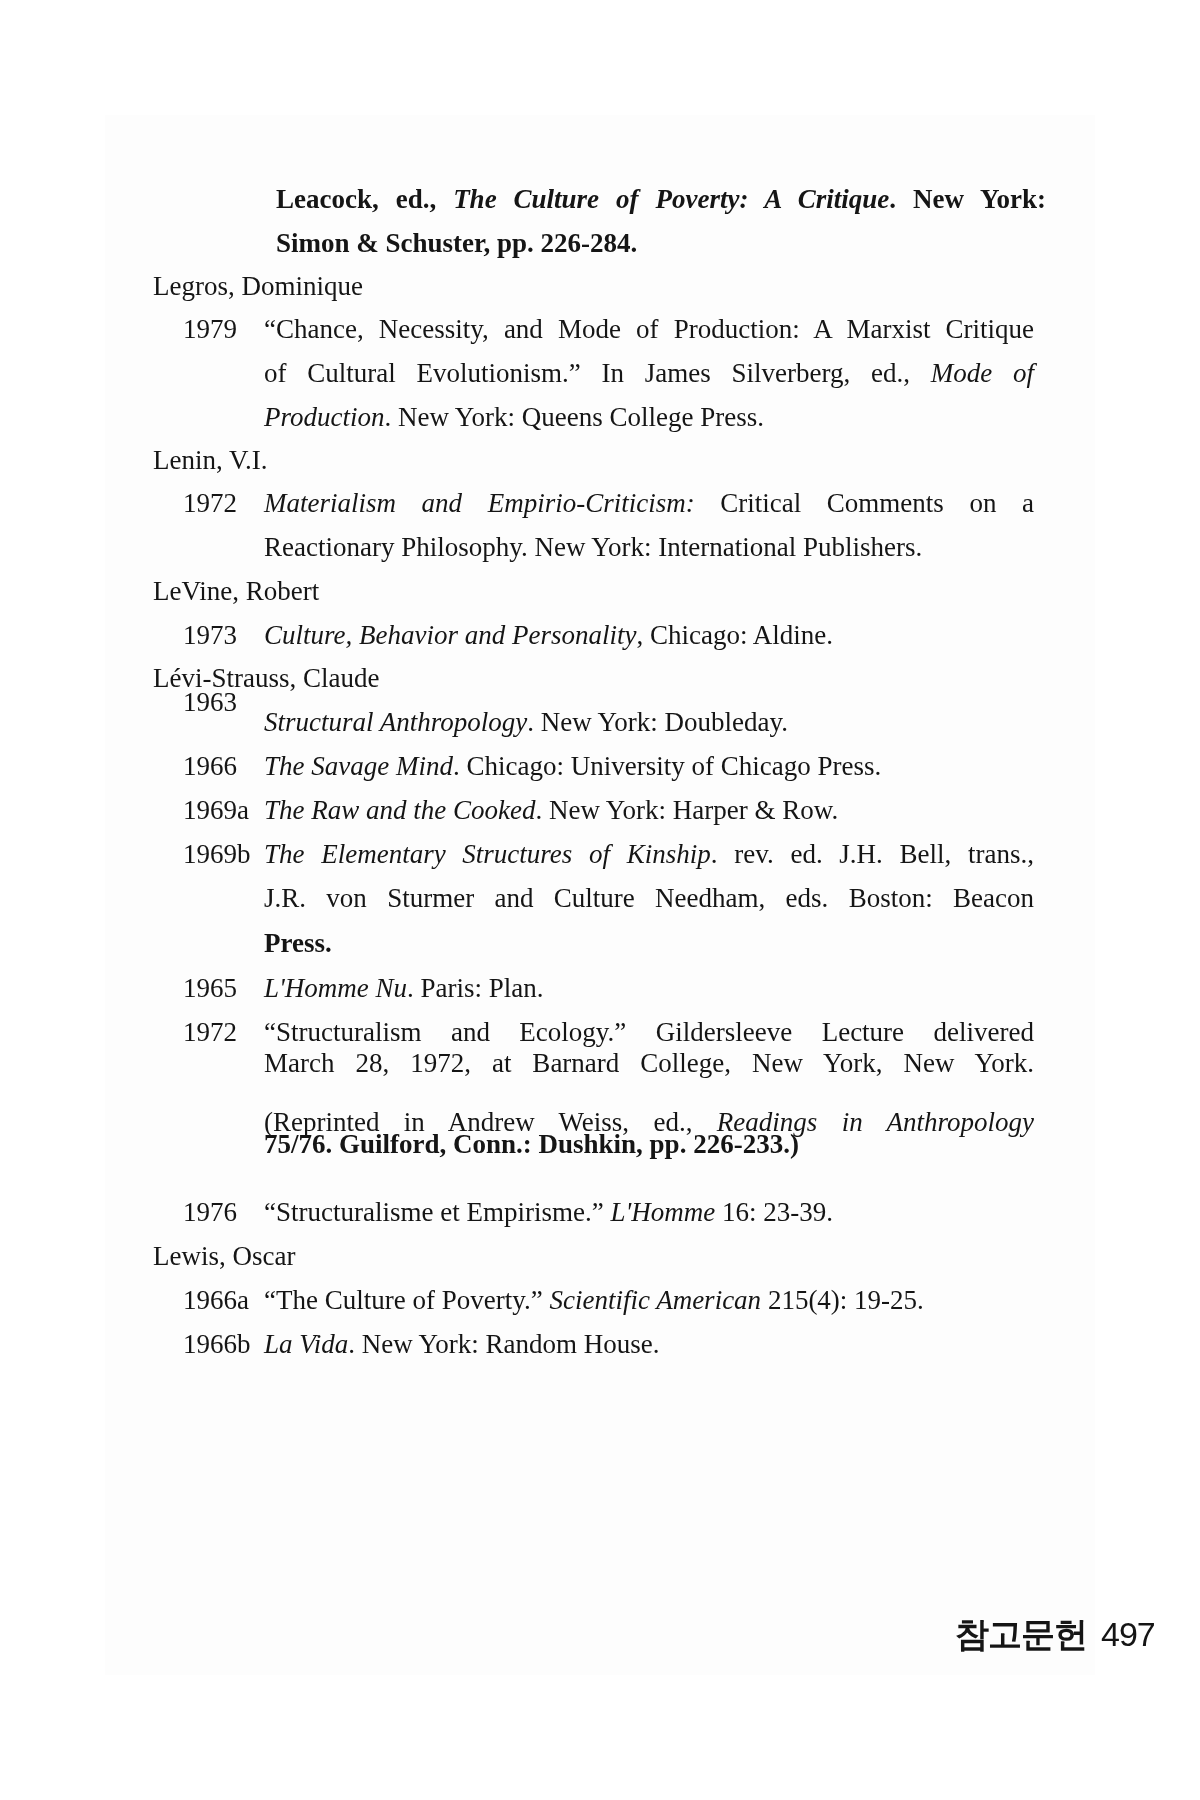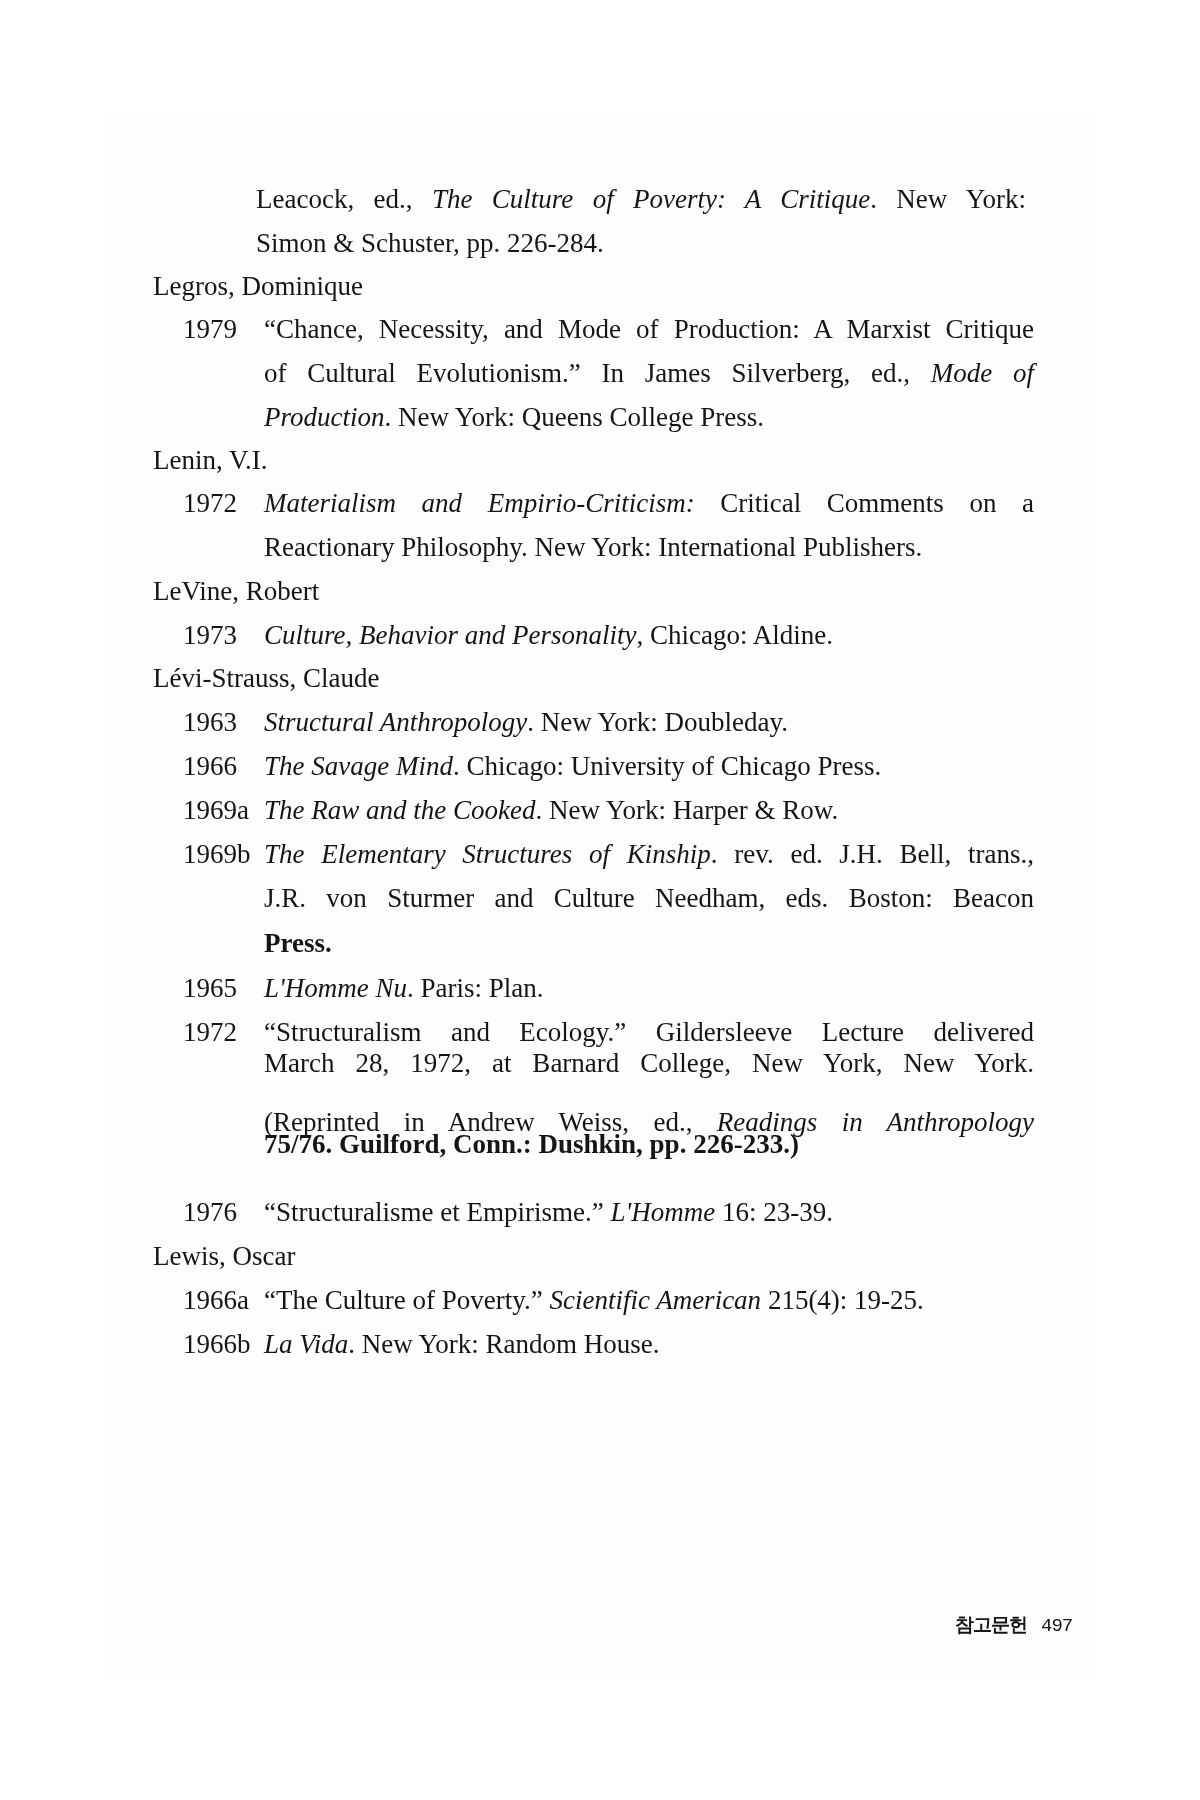--- a/index.html
+++ b/index.html
@@ -24,35 +24,35 @@
       background: #fdfdfd;
     }
     .line {
       position: absolute;
       font-size: 27px;
       line-height: 32px;
       white-space: nowrap;
     }
     .author { left: 153px; }
     .year { left: 183px; }
-    .cont { left: 256px; }
+    .cont { left: 276px; font-weight: bold; }
     .entry-text { left: 264px; }
     .justify {
       width: 770px;
       text-align: justify;
       text-align-last: justify;
       white-space: normal;
     }
     i { font-style: italic; }
     .footer {
       position: absolute;
       top: 1612px;
       left: 955px;
-      font-family: Liberation Mono, monospace;
-      font-size: 19px;
+      font-family: Liberation Sans, sans-serif;
+      font-size: 34px;
       font-weight: bold;
       letter-spacing: -1px;
     }
     .footer .pg {
       margin-left: 14px;
       font-weight: normal;
     }
   </style>
 </head>
 <body>
@@ -72,21 +72,21 @@
 <div class="line year" style="top:487px;">1972</div>
 <div class="line entry-text justify" style="top:487px;"><i>Materialism and Empirio-Criticism:</i><span> Critical Comments on a</span></div>
 <div class="line entry-text" style="top:531px;">Reactionary Philosophy. New York: International Publishers.</div>
 
 <div class="line author" style="top:575px;">LeVine, Robert</div>
 <div class="line year" style="top:619px;">1973</div>
 <div class="line entry-text" style="top:619px;"><i>Culture, Behavior and Personality</i><span>, Chicago: Aldine.</span></div>
 
 <div class="line author" style="top:662px;">Lévi-Strauss, Claude</div>
 
-<div class="line year" style="top:706px;">1963</div>
+<div class="line year" style="top:686px;">1963</div>
 <div class="line entry-text" style="top:706px;"><i>Structural Anthropology</i><span>. New York: Doubleday.</span></div>
 
 <div class="line year" style="top:750px;">1966</div>
 <div class="line entry-text" style="top:750px;"><i>The Savage Mind</i><span>. Chicago: University of Chicago Press.</span></div>
 
 <div class="line year" style="top:794px;">1969a</div>
 <div class="line entry-text" style="top:794px;"><i>The Raw and the Cooked</i><span>. New York: Harper &amp; Row.</span></div>
 
 <div class="line year" style="top:838px;font-family:Liberation Serif, serif;">1969b</div>
 <div class="line entry-text justify" style="top:838px;"><i>The Elementary Structures of Kinship</i><span>. rev. ed. J.H. Bell, trans.,</span></div>

